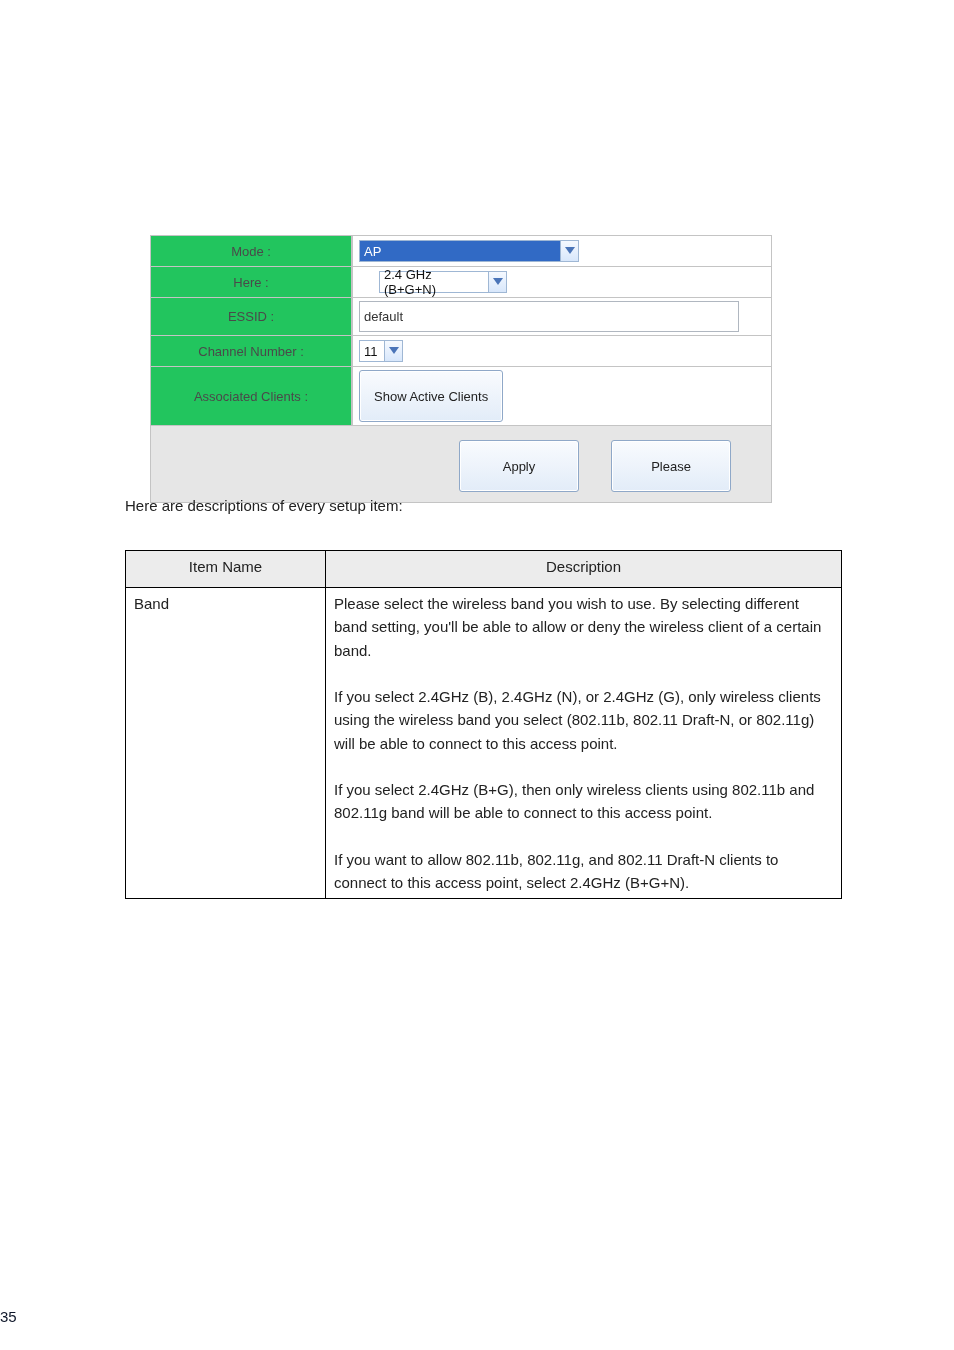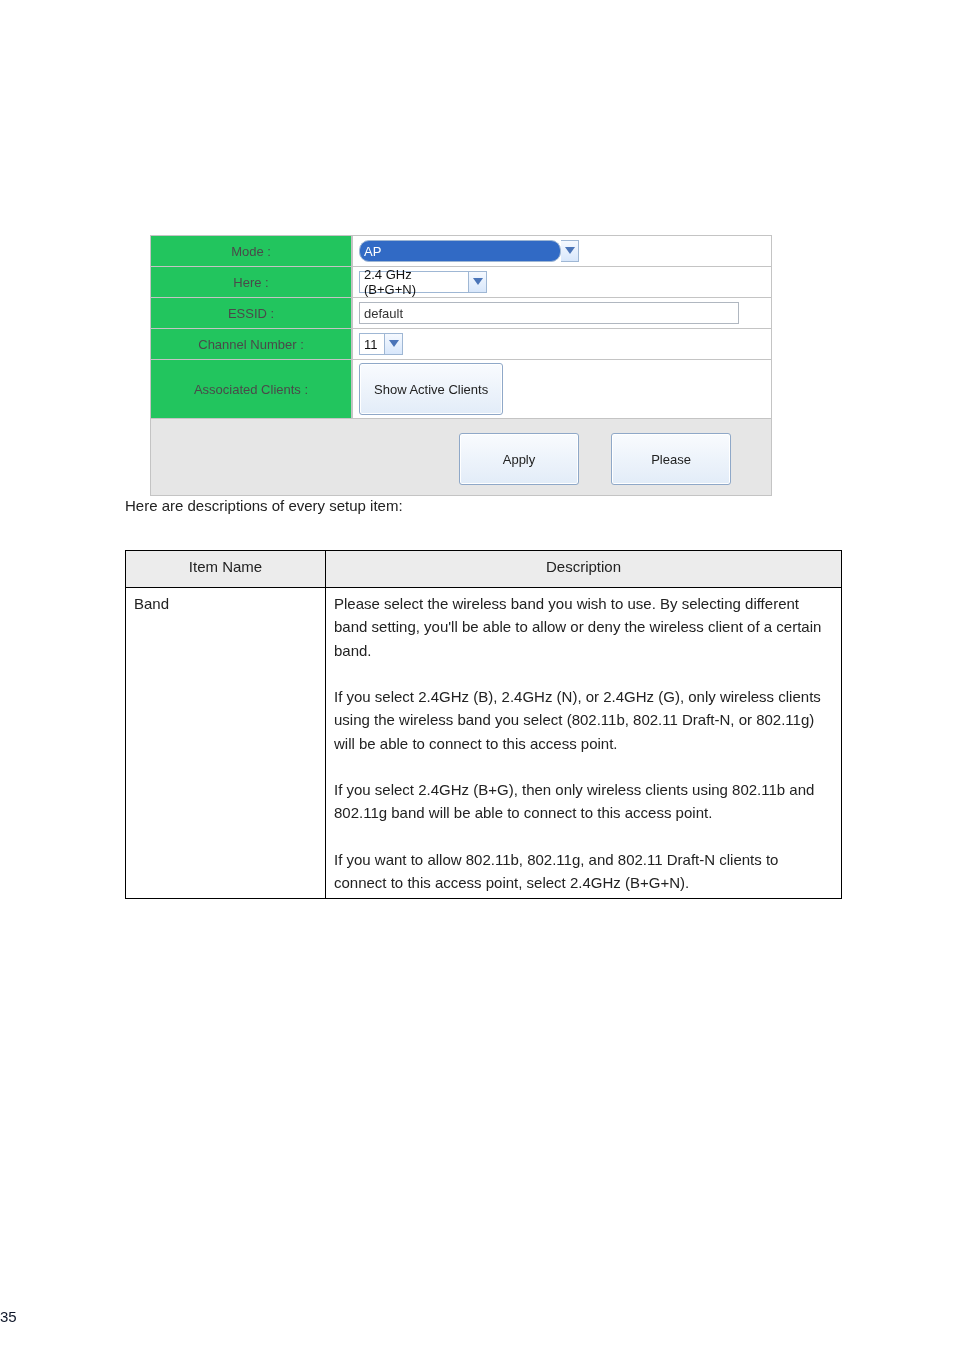--- a/index.html
+++ b/index.html
@@ -64,37 +64,36 @@
     font-size: 13px;
     padding: 0 4px;
     display: flex;
     align-items: center;
     color: #111;
     box-sizing: border-box;
   }
   .select-field.highlight {
     background: #316ac5;
     color: #ffffff;
-    border-radius: 10px;
   }
   .select-btn {
     width: 18px;
     height: 22px;
     border: 1px solid #9fb7d4;
     border-left: none;
     background: linear-gradient(#f5f9ff,#d8e7fb);
     display: flex;
     align-items: center;
     justify-content: center;
     box-sizing: border-box;
   }
   .select-btn svg { width: 10px; height: 8px; }
 
   .text-input {
-    height: 22px;
+    height: 31px;
     border: 1px solid #b0b7c0;
     background: #ffffff;
     font-size: 13px;
     padding: 0 4px;
     width: 100%;
     box-sizing: border-box;
     color: #333;
   }
 
   .btn {
@@ -190,21 +189,21 @@
               </svg>
           </div>
         </div>
       </div>
     </div>
 
     <div class="config-row">
       <div class="config-label">Here :</div>
       <div class="config-value">
         <div class="select-box">
-          <div class="select-field" style="width:110px;">2.4 GHz (B+G+N)</div>
+          <div class="select-field" style="width:110px;margin-left:20px;">2.4 GHz (B+G+N)</div>
           <div class="select-btn">
             <svg viewBox="0 0 10 8">
                 <path d="M0 0 L10 0 L5 7 Z" fill="#4a74b8"></path>
               </svg>
           </div>
         </div>
       </div>
     </div>
 
     <div class="config-row">

